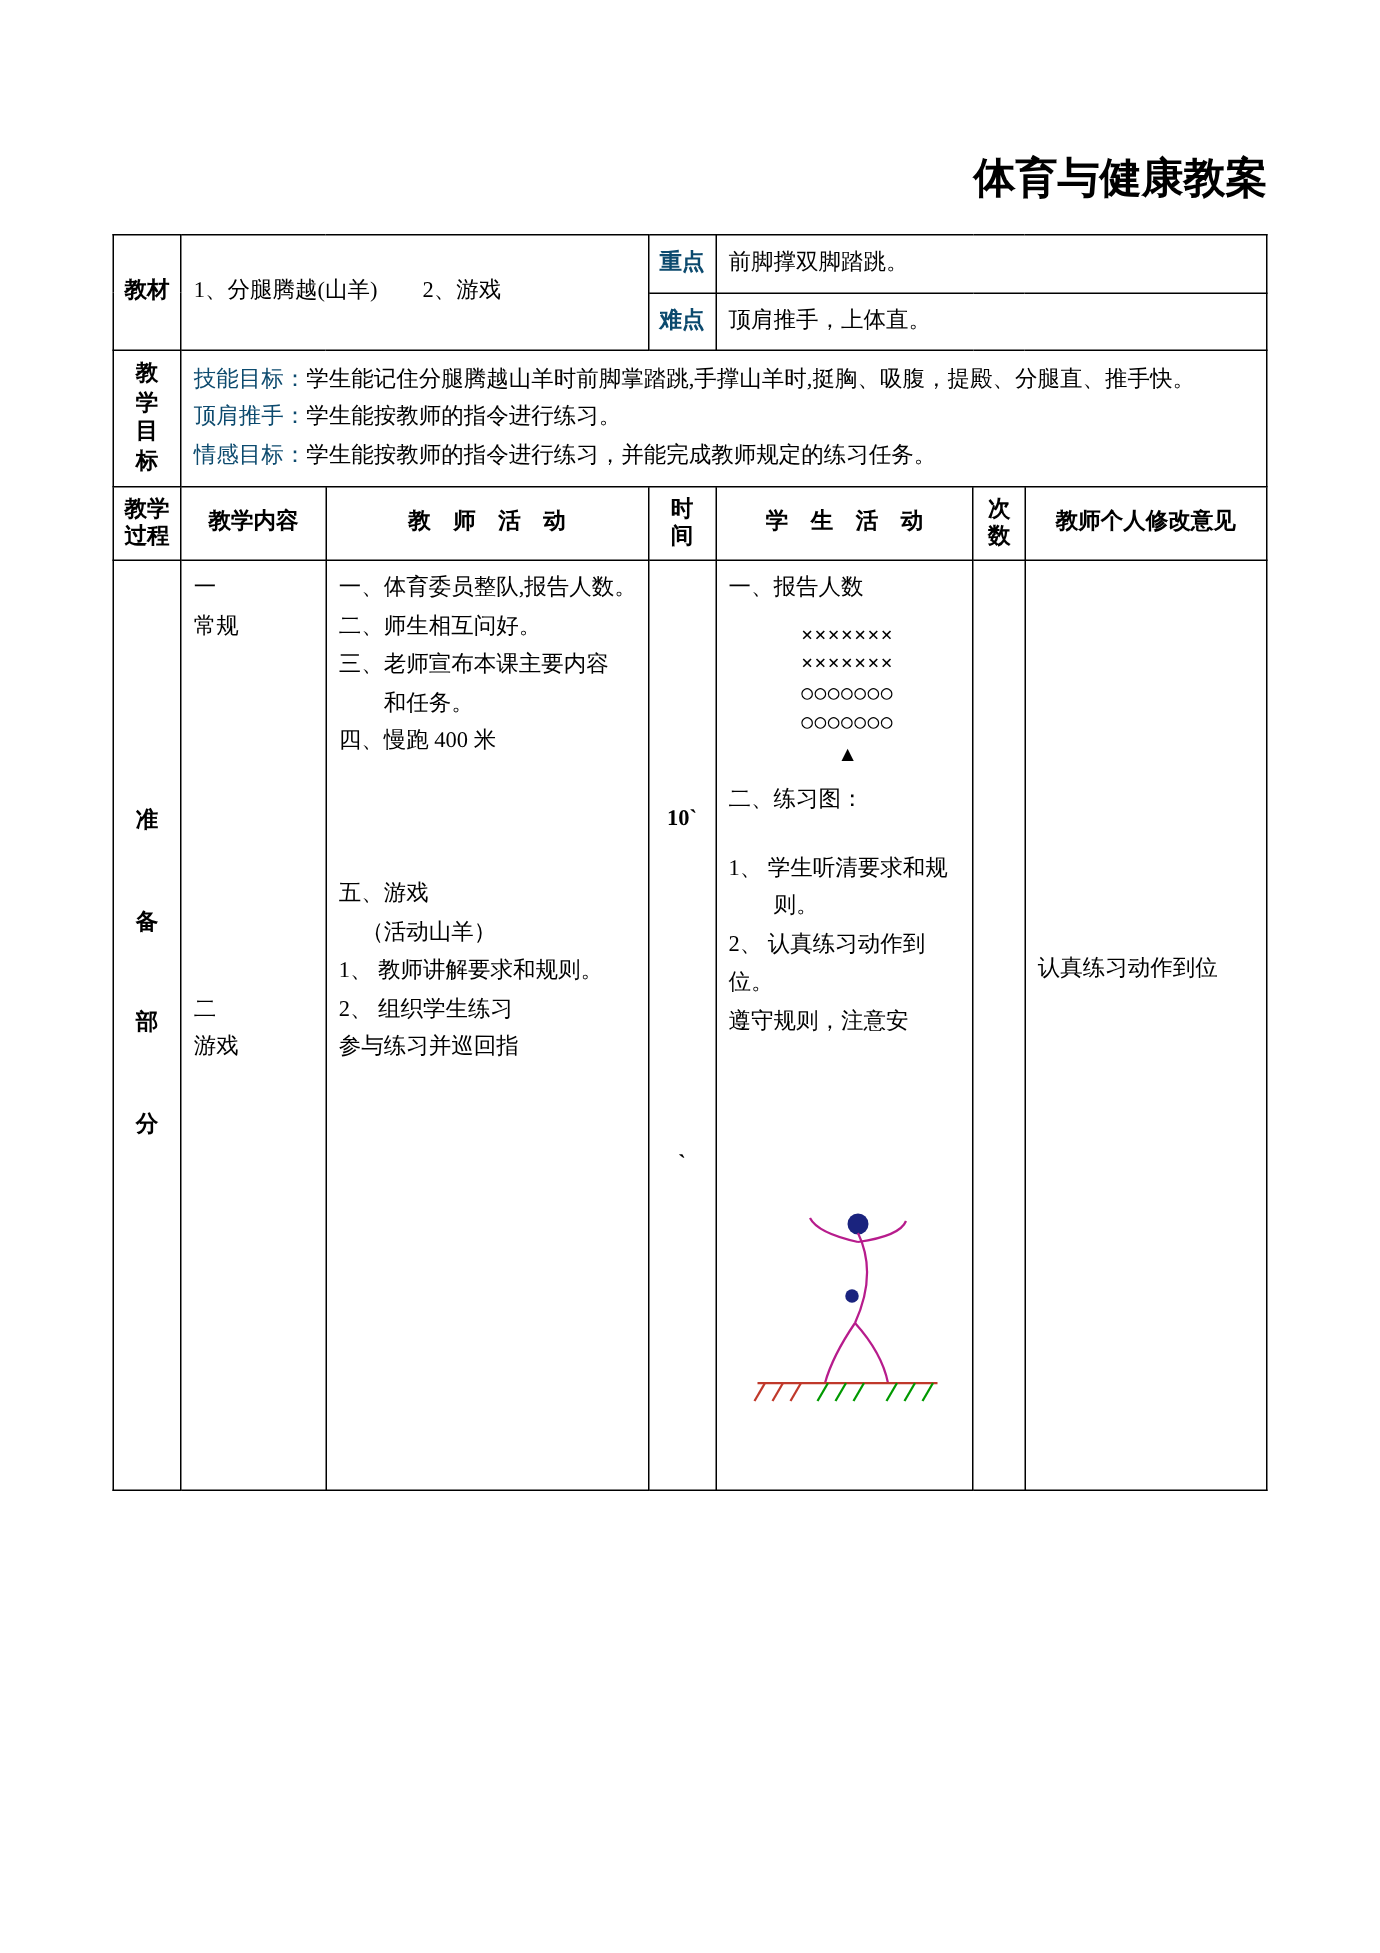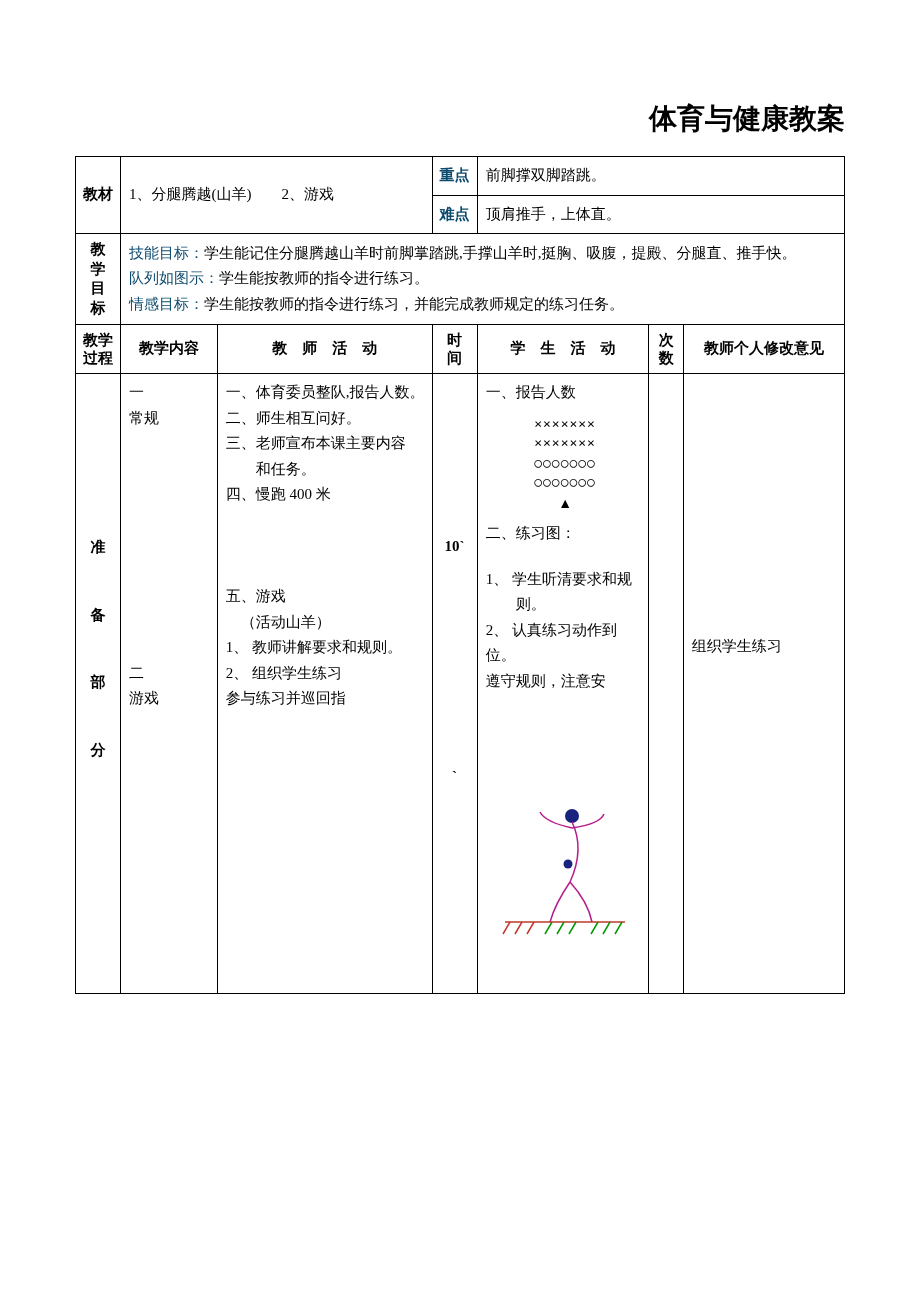--- a/index.html
+++ b/index.html
@@ -68,21 +68,21 @@
     <td class="th-cell blue">难点</td>
     <td colspan="3" class="val-pad">顶肩推手，上体直。</td>
   </tr>
 
   <tr>
     <td class="label-vert" style="line-height:1.3;">
       <span>教<br>学<br>目<br>标</span>
     </td>
     <td colspan="6" class="val-pad">
       <div><span class="blue">技能目标：</span><span>学生能记住分腿腾越山羊时前脚掌踏跳,手撑山羊时,挺胸、吸腹，提殿、分腿直、推手快。</span></div>
-      <div><span class="blue">队列如图示：</span><span>学生能按教师的指令进行练习。</span></div>
+      <div><span class="blue">顶肩推手：</span><span>学生能按教师的指令进行练习。</span></div>
       <div><span class="blue">情感目标：</span><span>学生能按教师的指令进行练习，并能完成教师规定的练习任务。</span></div>
     </td>
   </tr>
 
   <tr>
     <td class="th-cell" style="line-height:1.2;"><span>教学<br>过程</span></td>
     <td class="th-cell">教学内容</td>
     <td class="th-cell">教　师　活　动</td>
     <td class="th-cell" style="line-height:1.2;"><span>时<br>间</span></td>
     <td class="th-cell">学　生　活　动</td>
@@ -171,16 +171,16 @@
           <line x1="64" y1="118" x2="57" y2="130" stroke="#009900" stroke-width="1.5"></line>
           <line x1="76" y1="118" x2="69" y2="130" stroke="#009900" stroke-width="1.5"></line>
 
           <line x1="98" y1="118" x2="91" y2="130" stroke="#009900" stroke-width="1.5"></line>
           <line x1="110" y1="118" x2="103" y2="130" stroke="#009900" stroke-width="1.5"></line>
           <line x1="122" y1="118" x2="115" y2="130" stroke="#009900" stroke-width="1.5"></line>
         </svg>
       </div>
     </td>
     <td class="cell-top"></td>
-    <td class="cell-top val-pad" style="padding-top:260px;">组织学生练习</td>
+    <td class="cell-top val-pad" style="padding-top:260px;">认真练习动作到位</td>
   </tr>
 </tbody>
   </table>
 
 </body></html>

